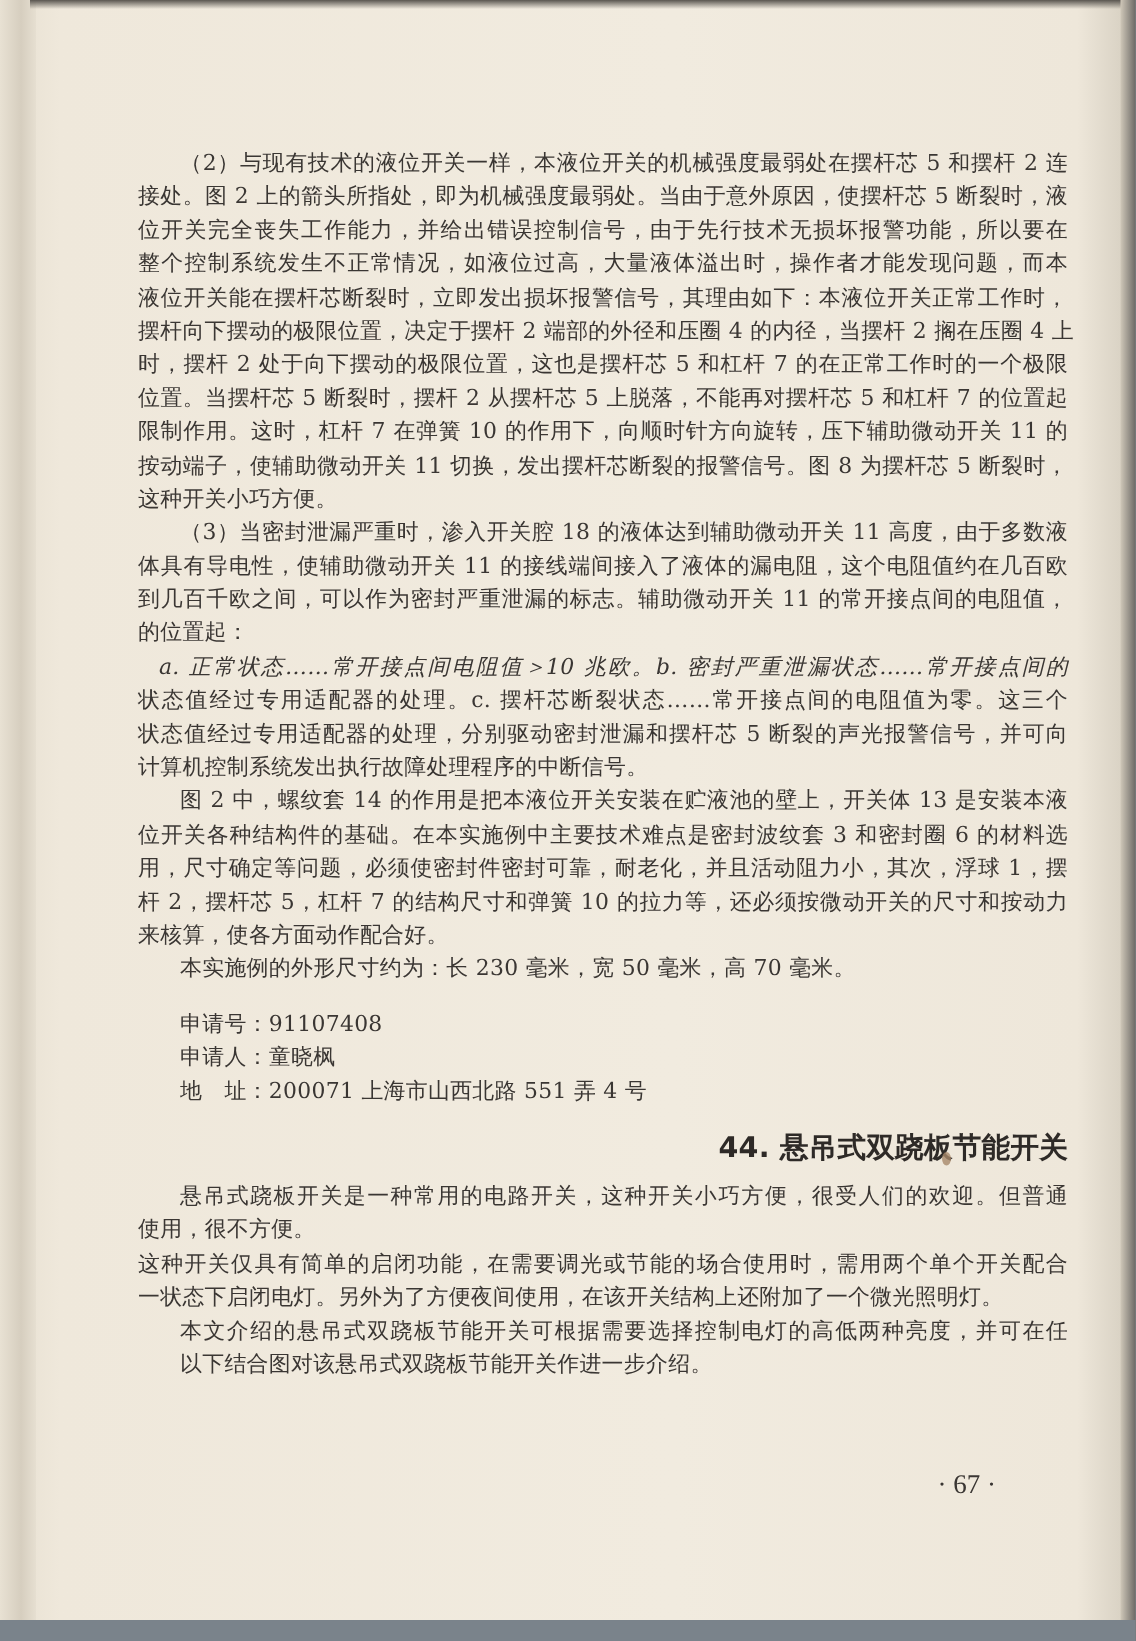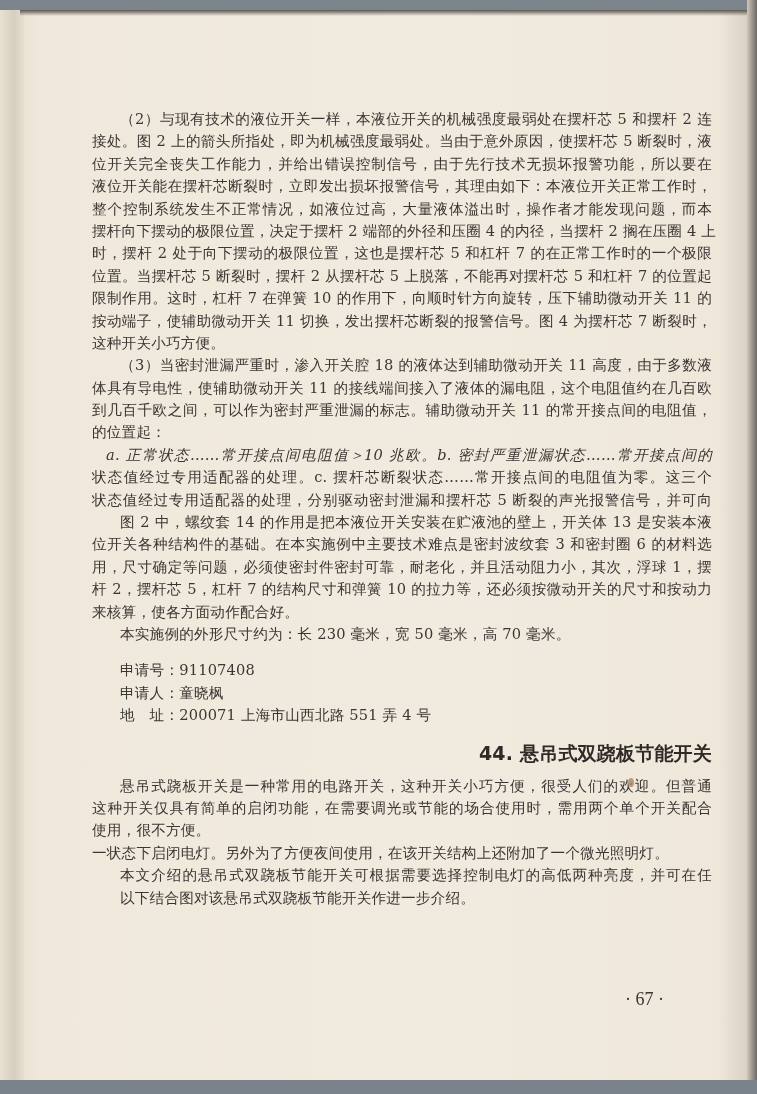--- a/index.html
+++ b/index.html
@@ -7,21 +7,20 @@
     width: 757px; height: 1094px;
     overflow: hidden;
     background: #7d858c;
   }
   .page {
     position: absolute;
     left: 0; top: 0;
     width: 748px; height: 1080px;
     background: linear-gradient(90deg, #d8d0c2 0px, #e9e2d4 14px, #efe8db 40px, #f1ebdf 60%, #eee7da 96%, #d9d2c4 100%);
     overflow: hidden;
-    margin-top: 10px;
   }
   .top-shadow {
     position: absolute; left: 20px; top: 0; width: 740px; height: 6px;
     background: linear-gradient(180deg, #5a5650 0%, rgba(90,86,80,0) 100%);
   }
   .right-edge {
     position: absolute; right: 0; top: 0; width: 10px; height: 1094px;
     background: linear-gradient(90deg, #cfc7b8, #6d6a66);
   }
   .left-gutter {
@@ -82,41 +81,42 @@
 <div class="page">
   <div class="left-gutter"></div>
   <div class="top-shadow"></div>
 
   <div class="text">
 
     <div>
       <div class="line indent">（2）与现有技术的液位开关一样，本液位开关的机械强度最弱处在摆杆芯 5 和摆杆 2 连</div>
       <div class="line">接处。图 2 上的箭头所指处，即为机械强度最弱处。当由于意外原因，使摆杆芯 5 断裂时，液</div>
       <div class="line">位开关完全丧失工作能力，并给出错误控制信号，由于先行技术无损坏报警功能，所以要在</div>
+      <div class="line">整个控制系统发生不正常情况，如液位过高，大量液体溢出时，操作者才能发现问题，而本</div>
       <div class="line">液位开关能在摆杆芯断裂时，立即发出损坏报警信号，其理由如下：本液位开关正常工作时，</div>
-      <div class="line">整个控制系统发生不正常情况，如液位过高，大量液体溢出时，操作者才能发现问题，而本</div>
       <div class="line">摆杆向下摆动的极限位置，决定于摆杆 2 端部的外径和压圈 4 的内径，当摆杆 2 搁在压圈 4 上</div>
       <div class="line">时，摆杆 2 处于向下摆动的极限位置，这也是摆杆芯 5 和杠杆 7 的在正常工作时的一个极限</div>
       <div class="line">位置。当摆杆芯 5 断裂时，摆杆 2 从摆杆芯 5 上脱落，不能再对摆杆芯 5 和杠杆 7 的位置起</div>
       <div class="line">限制作用。这时，杠杆 7 在弹簧 10 的作用下，向顺时针方向旋转，压下辅助微动开关 11 的</div>
-      <div class="line">按动端子，使辅助微动开关 11 切换，发出摆杆芯断裂的报警信号。图 4 为摆杆芯 7 断裂时，</div>
+      <div class="line">按动端子，使辅助微动开关 11 切换，发出摆杆芯断裂的报警信号。图 8 为摆杆芯 5 断裂时，</div>
       <div class="line last">这种开关小巧方便。</div>
     </div>
 
     <div>
       <div class="line indent">（3）当密封泄漏严重时，渗入开关腔 18 的液体达到辅助微动开关 11 高度，由于多数液</div>
       <div class="line">体具有导电性，使辅助微动开关 11 的接线端间接入了液体的漏电阻，这个电阻值约在几百欧</div>
       <div class="line">到几百千欧之间，可以作为密封严重泄漏的标志。辅助微动开关 11 的常开接点间的电阻值，</div>
       <div class="line last">的位置起：</div>
     </div>
 
     <div>
       <div class="line indent-small">a. 正常状态……常开接点间电阻值＞10 兆欧。b. 密封严重泄漏状态……常开接点间的</div>
       <div class="line">状态值经过专用适配器的处理。c. 摆杆芯断裂状态……常开接点间的电阻值为零。这三个</div>
       <div class="line">状态值经过专用适配器的处理，分别驱动密封泄漏和摆杆芯 5 断裂的声光报警信号，并可向</div>
+      <div class="line last">计算机控制系统发出执行故障处理程序的中断信号。</div>
     </div>
 
     <div>
       <div class="line indent">图 2 中，螺纹套 14 的作用是把本液位开关安装在贮液池的壁上，开关体 13 是安装本液</div>
       <div class="line">位开关各种结构件的基础。在本实施例中主要技术难点是密封波纹套 3 和密封圈 6 的材料选</div>
       <div class="line">用，尺寸确定等问题，必须使密封件密封可靠，耐老化，并且活动阻力小，其次，浮球 1，摆</div>
       <div class="line">杆 2，摆杆芯 5，杠杆 7 的结构尺寸和弹簧 10 的拉力等，还必须按微动开关的尺寸和按动力</div>
       <div class="line last">来核算，使各方面动作配合好。</div>
     </div>
 
@@ -131,22 +131,22 @@
     </div>
 
     <div class="gap" style="height:6px"></div>
 
     <div class="heading">44. 悬吊式双跷板节能开关</div>
 
     <div class="gap" style="height:2px"></div>
 
     <div>
       <div class="line indent">悬吊式跷板开关是一种常用的电路开关，这种开关小巧方便，很受人们的欢迎。但普通</div>
+      <div class="line last">使用，很不方便。</div>
       <div class="line">这种开关仅具有简单的启闭功能，在需要调光或节能的场合使用时，需用两个单个开关配合</div>
-      <div class="line last">使用，很不方便。</div>
     </div>
     <div>
       <div class="line last">一状态下启闭电灯。另外为了方便夜间使用，在该开关结构上还附加了一个微光照明灯。</div>
       <div class="line indent">本文介绍的悬吊式双跷板节能开关可根据需要选择控制电灯的高低两种亮度，并可在任</div>
     </div>
     <div>
       <div class="line last indent">以下结合图对该悬吊式双跷板节能开关作进一步介绍。</div>
     </div>
   </div>
 

